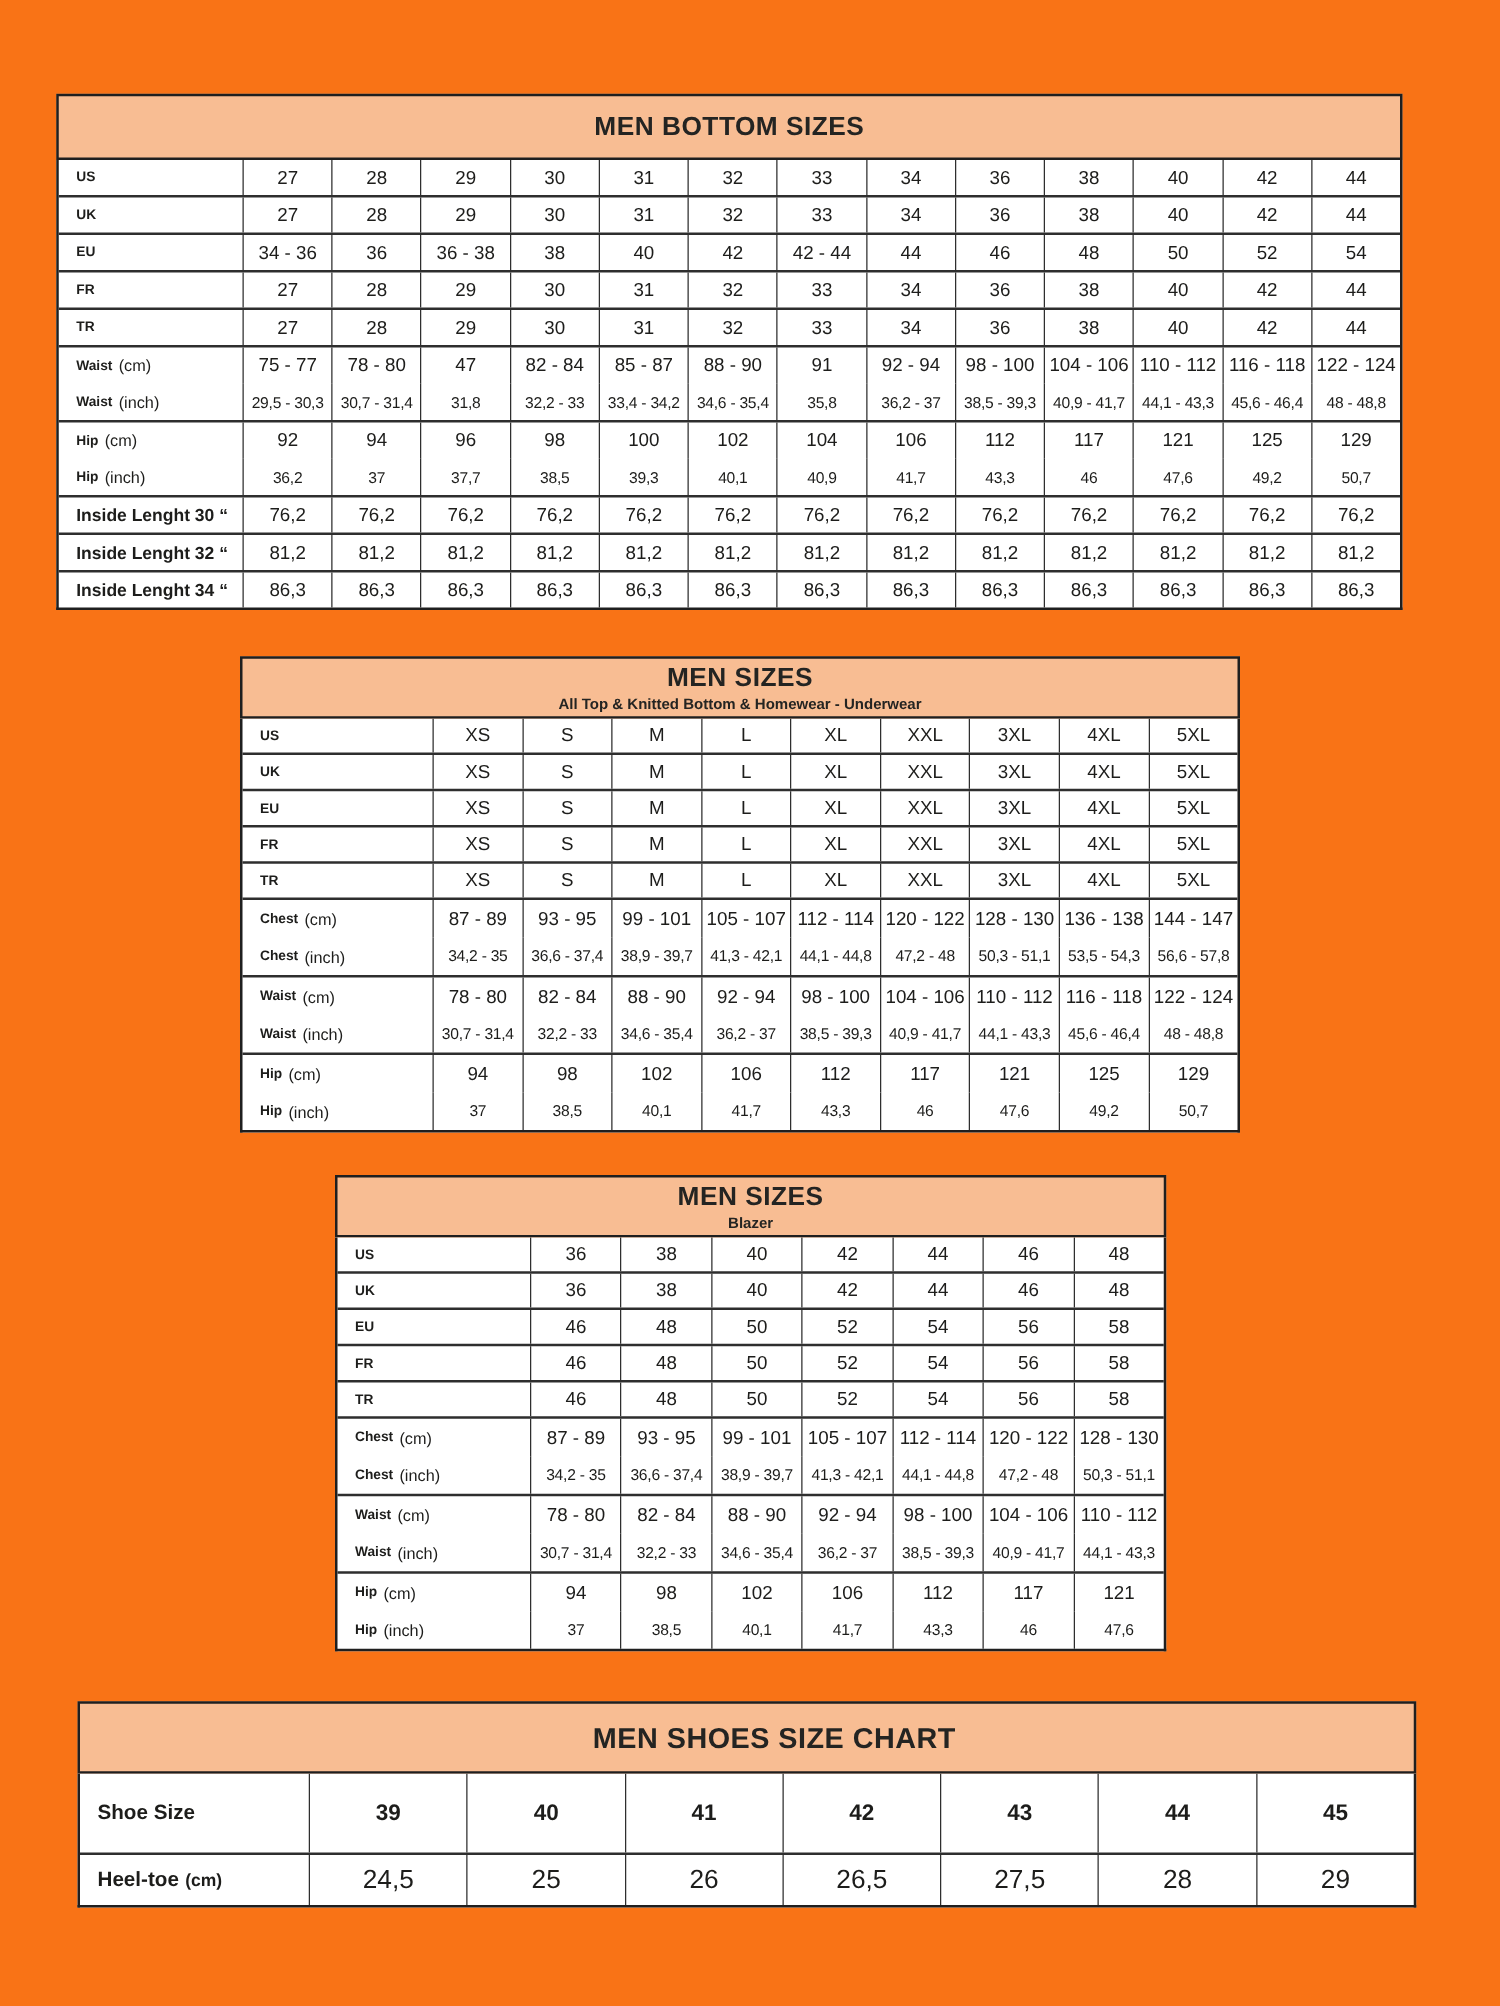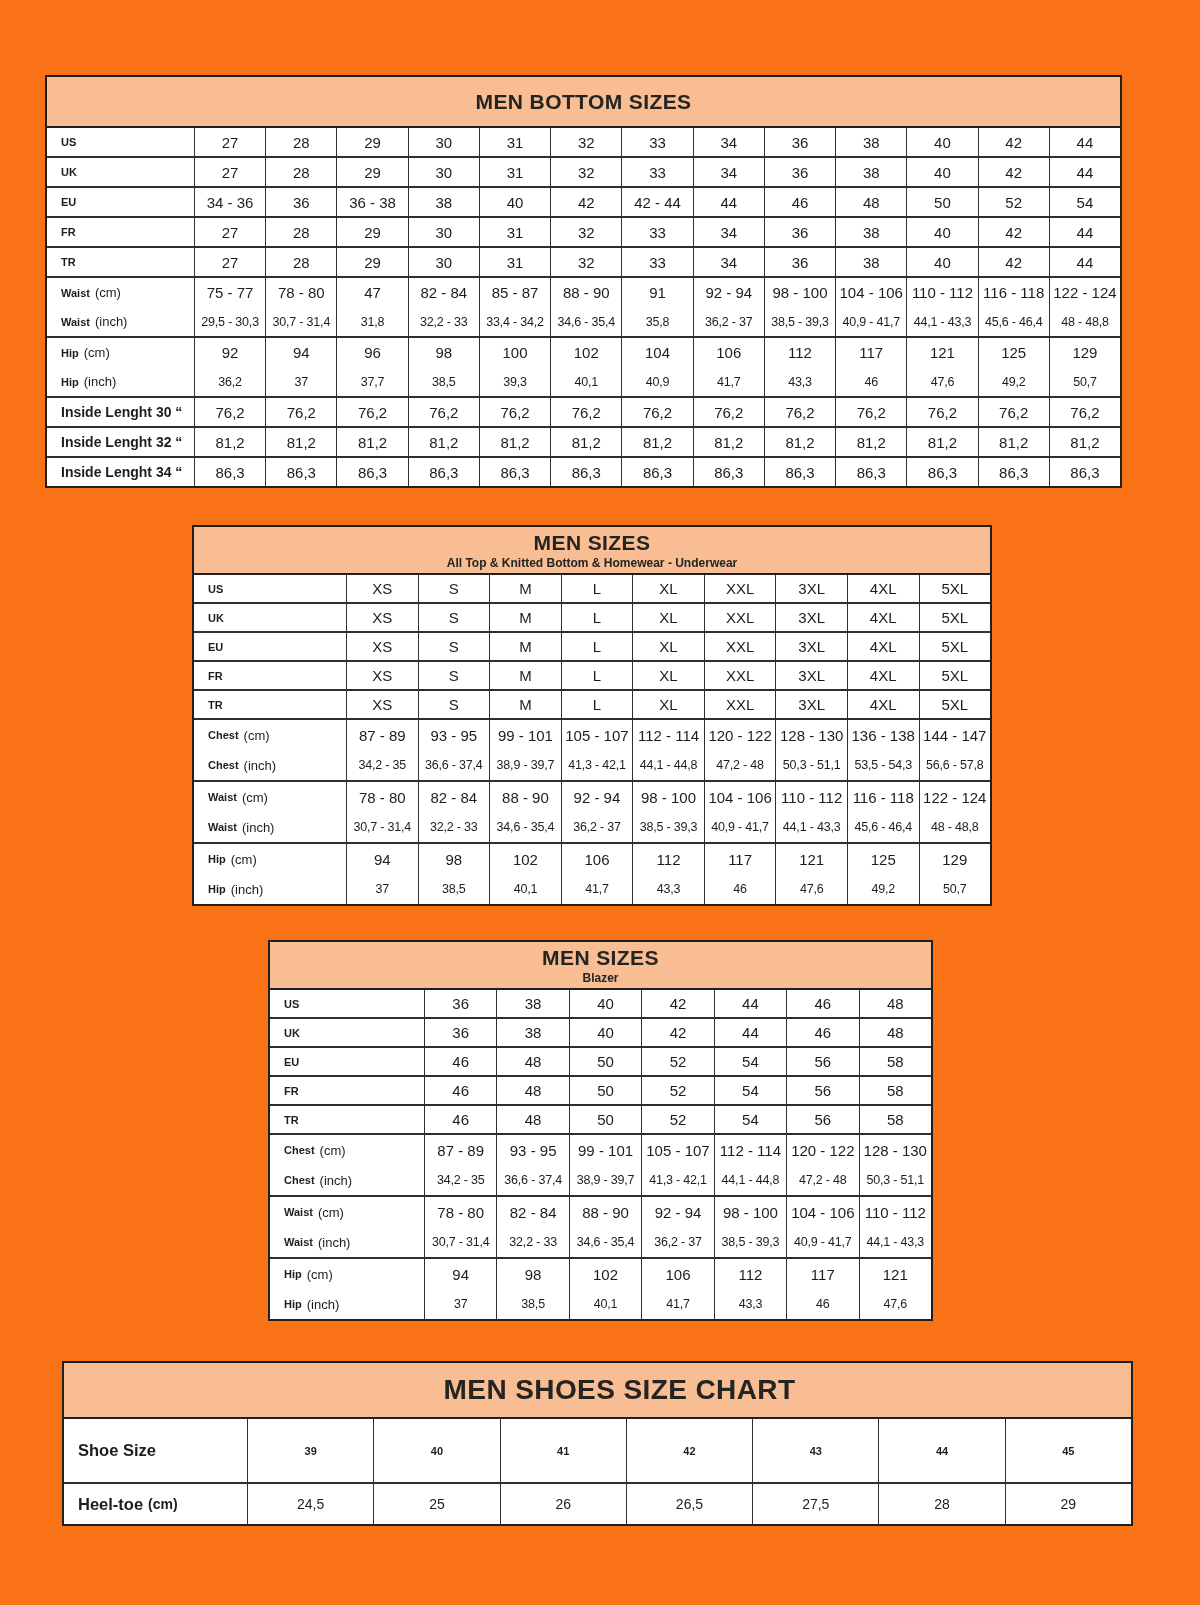--- a/index.html
+++ b/index.html
@@ -53,35 +53,35 @@
   
   .t3 { left:268px; top:940px;  width:665px; }
   .t3 .band { height:50px; }
   .t3 .cell.label { width:155px; }
   .t3 .row { height:27px; }
   .t3 .row.v-cm, .t3 .row.v-inch { height:30px; }
 
   
   .t4 { left:62px;  top:1361px; width:1071px; }
   .t4 .band { height:58px; }
-  .t4 .title { font-size:28px;margin-left:44px; }
+  .t4 .title { font-size:23px;margin-left:44px; }
   .t4 .cell.label { width:184px; }
   .t4 .row.v-shoe { height:63px; }
   .t4 .row.v-heel { height:40px; }
   .t4 .lbl { font-size:16.5px; }
   .t4 .note { font-size:14px; font-weight:bold; }
 
   
   .v-size .val   { font-size:15px; }
   .v-cm .val     { font-size:15px; }
   .v-inch .val   { font-size:12.5px; letter-spacing:-0.2px; }
   .v-inside .val { font-size:15px; }
   .v-inside .lbl { font-size:14px; }
-  .v-shoe .val   { font-size:11px; font-weight:bold; }
-  .v-heel .val   { font-size:14px; }
+  .v-shoe .val   { font-size:18px; font-weight:bold; }
+  .v-heel .val   { font-size:21px; }
 </style>
 </head>
 <body>
 
 <div class="page">
 
   <section class="tbl t1">
     <header class="band">
       <div class="title">MEN BOTTOM SIZES</div>
     </header>

